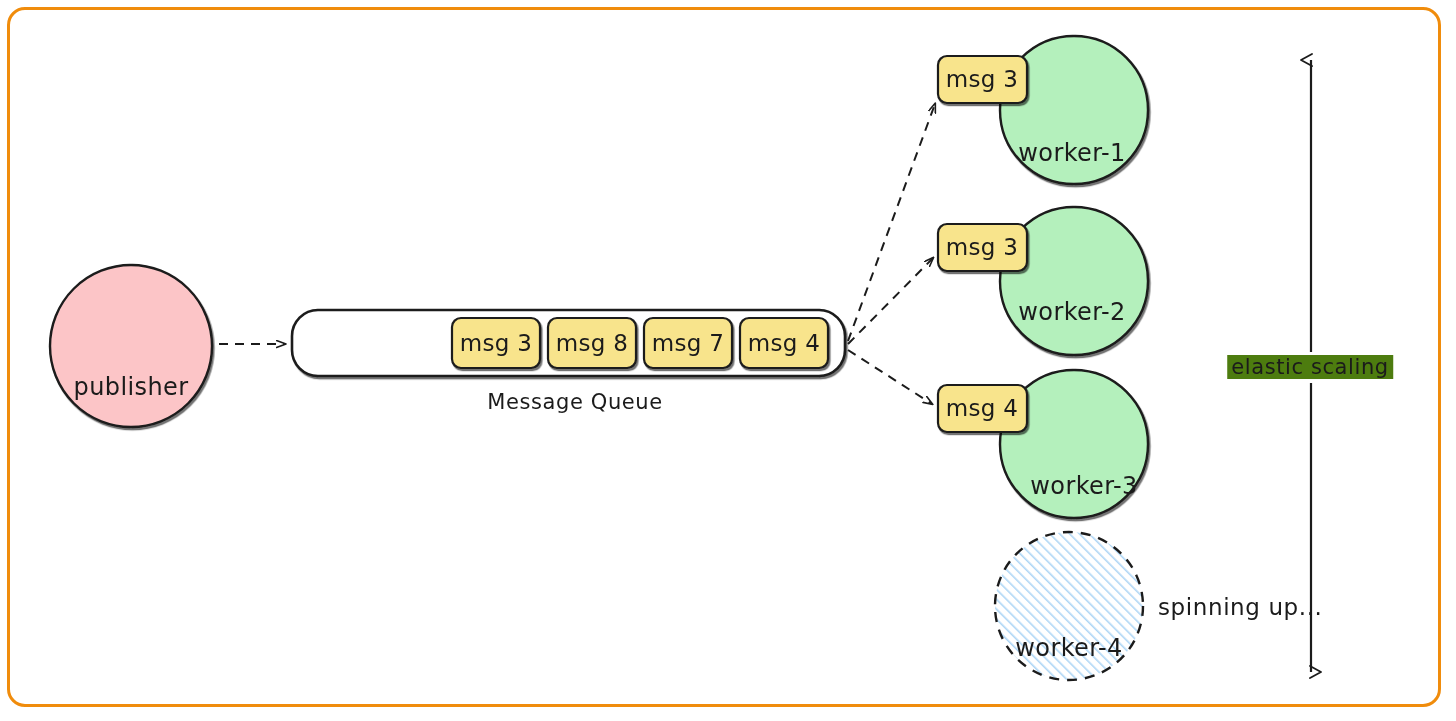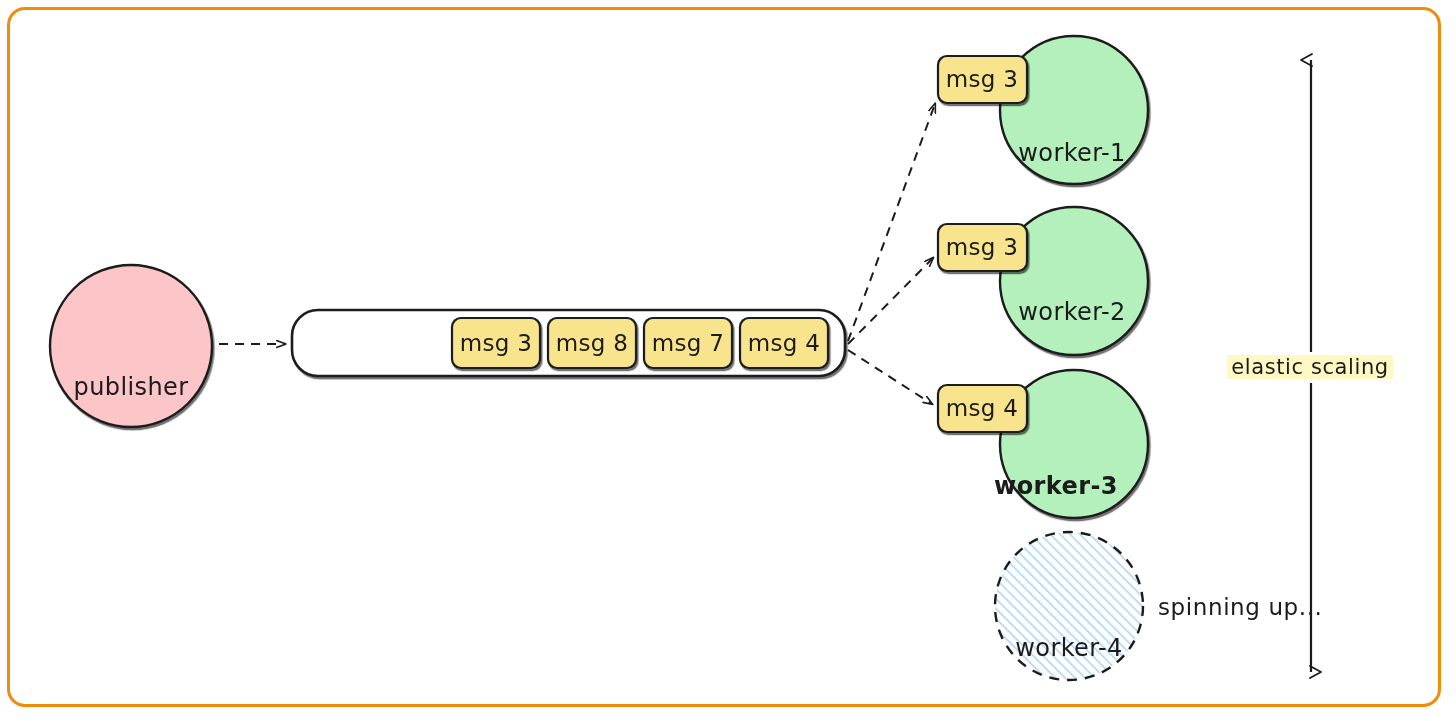--- a/index.html
+++ b/index.html
@@ -133,34 +133,35 @@
     </g>
 
     <g>
       <path d="M1311,352 L1311,60" fill="none" stroke="#1b1b1b" stroke-width="2.2" marker-end="url(#arrowsolid-up)"></path>
       <path d="M1311,383 L1311,672" fill="none" stroke="#1b1b1b" stroke-width="2.2" marker-end="url(#arrowsolid-up)"></path>
     </g>
   </svg>
 
   <div class="label node-label centered" style="left:131px; top:347px;">publisher</div>
 
+  <div class="label caption centered" style="left:575px; top:402px;">Message Queue</div>
 
   <div class="label msg-label centered" style="left:496px; top:343px;">msg 3</div>
   <div class="label msg-label centered" style="left:592px; top:343px;">msg 8</div>
   <div class="label msg-label centered" style="left:688px; top:343px;">msg 7</div>
   <div class="label msg-label centered" style="left:784px; top:343px;">msg 4</div>
 
   <div class="label node-label centered" style="left:1072px; top:113px;">worker-1</div>
   <div class="label msg-label centered" style="left:982px; top:79px;">msg 3</div>
 
   <div class="label node-label centered" style="left:1072px; top:272px;text-align:center;">worker-2</div>
   <div class="label msg-label centered" style="left:982px; top:247px;">msg 3</div>
 
-  <div class="label node-label centered" style="left:1056px; top:446px;font-weight:bold;">worker-3</div>
+  <div class="label node-label centered" style="left:1084px; top:446px;">worker-3</div>
   <div class="label msg-label centered" style="left:982px; top:408px;">msg 4</div>
 
   <div class="label node-label centered" style="left:1069px; top:608px;">worker-4</div>
 
   <div class="label caption" style="left:1158px; top:594px; font-size:23px;">spinning up...</div>
 
-  <div class="label caption centered" style="left:1310px; top:367px; background:#fef9c3; padding:0 4px;">elastic scaling</div>
+  <div class="label caption centered" style="left:1310px; top:367px; background:#4d7c0f; padding:0 4px;">elastic scaling</div>
 
 </div>
 
 </body></html>

